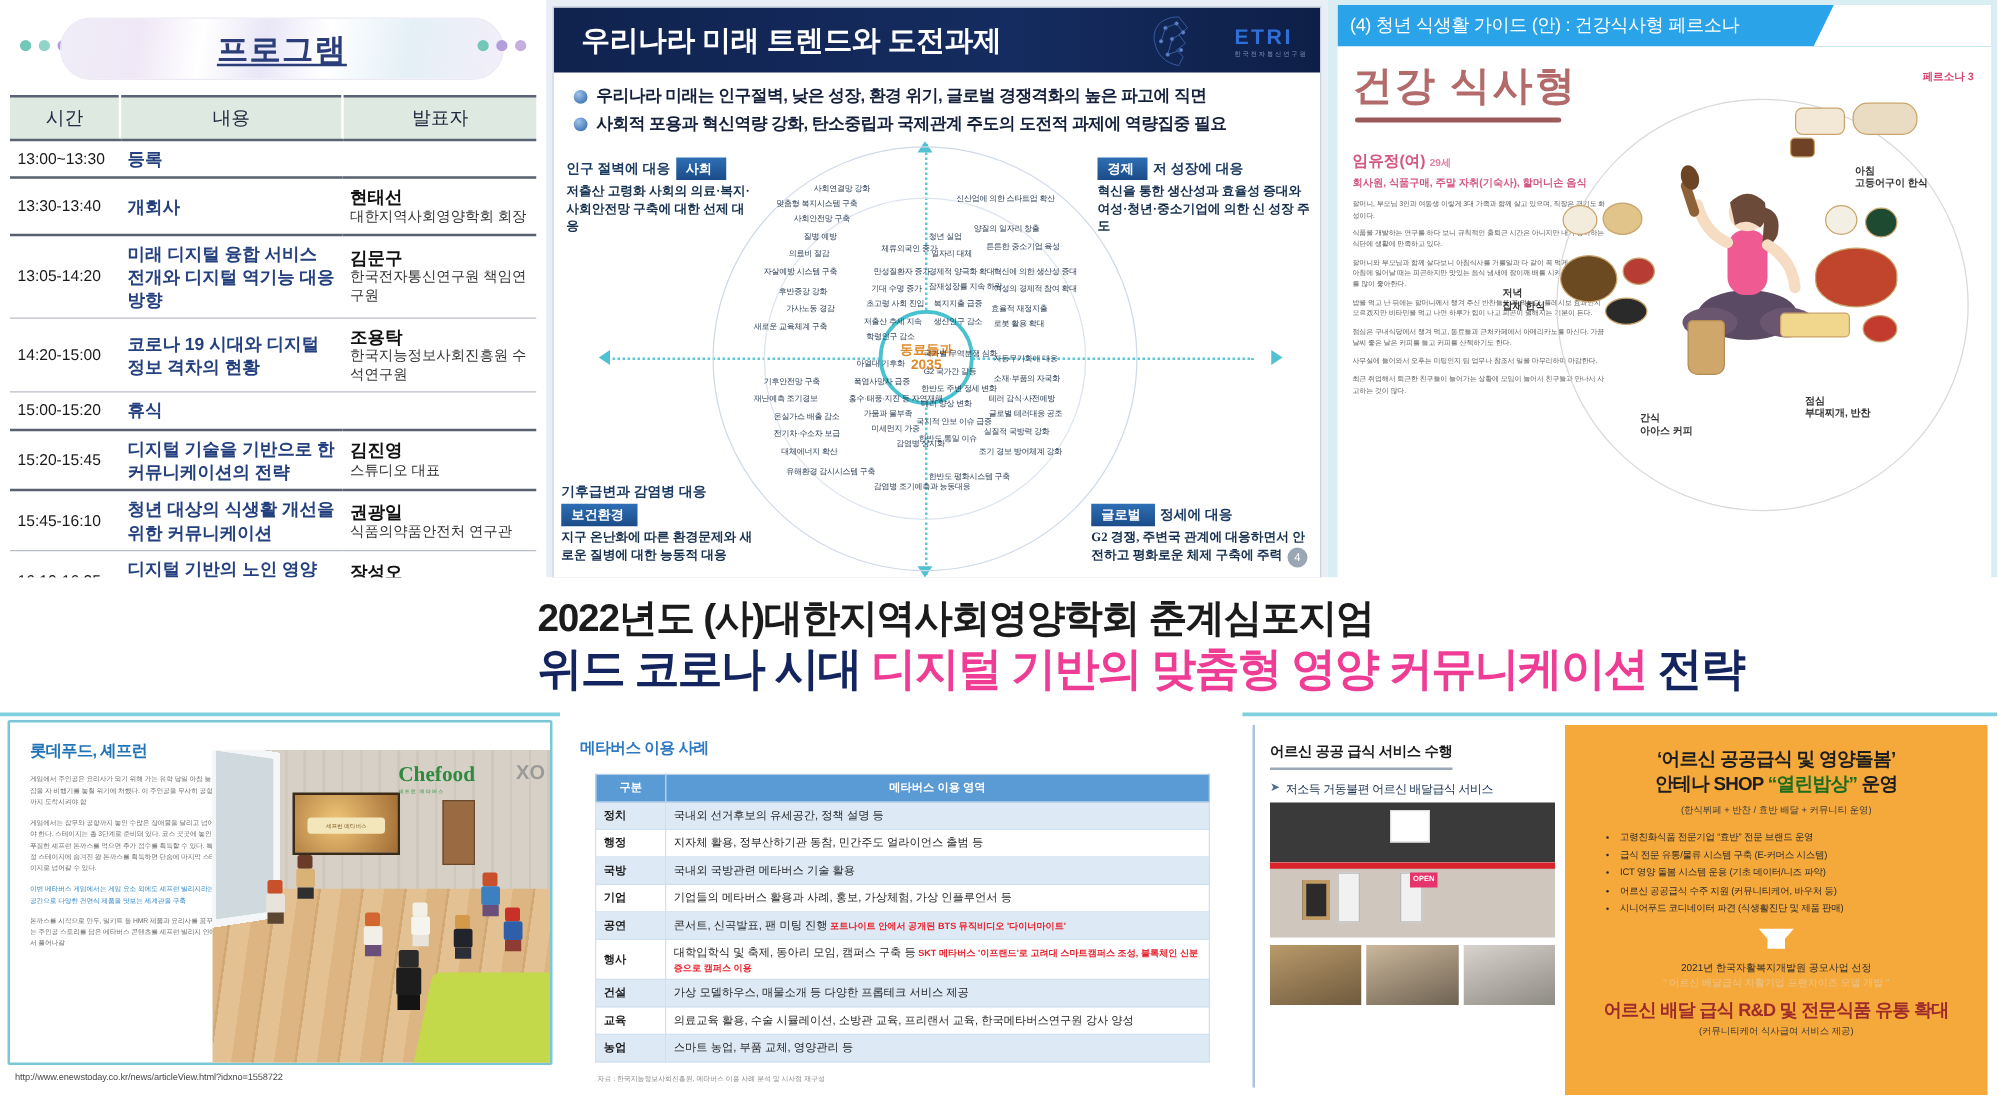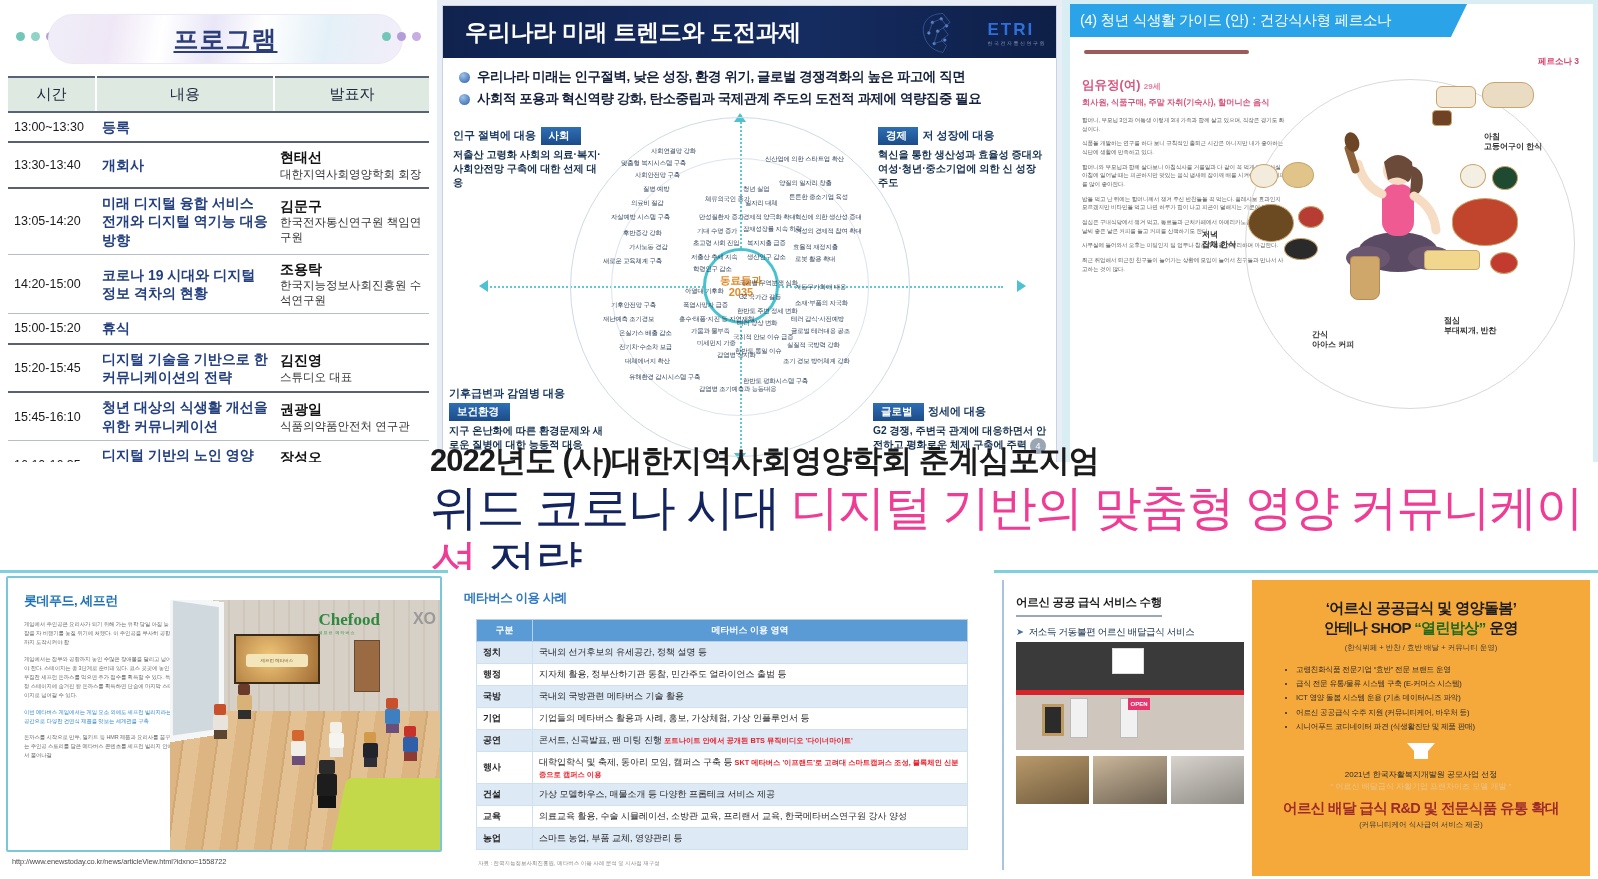--- a/index.html
+++ b/index.html
@@ -72,21 +72,21 @@
     background: radial-gradient(circle at 35% 30%, #9fc3ea, #2b5fa8); flex:0 0 auto; }
   .etri-bullets .btxt { font-size: 13.4px; font-weight:bold; color:#15213c; line-height:1.38; letter-spacing:-0.4px;}
 
   .diagram { position:relative; width:100%; height: 345px; }
   .d-callout { position:absolute; }
   .d-callout .tag {
     display:inline-block; background:linear-gradient(180deg,#2e6fb5,#1b4c88); color:#fff;
     font-size:10.5px; font-weight:bold; padding:2px 11px 2px 8px;
   }
   .d-callout .head { font-size:11px; font-weight:bold; color:#1b3a63; display:inline-block; }
-  .d-callout .body { font-size:10.2px; font-weight:bold; color:#16314f; line-height:1.35; margin-top:3px;}
+  .d-callout .body { font-size:10.2px; font-weight:bold; color:#16314f; line-height:1.35; margin-top:3px;font-family:Liberation Serif, serif;}
   .ring-outer, .ring-inner {
     position:absolute; border-radius:50%; border:1px solid #cfdae8;
   }
   .ring-outer { left:127px; top:2px; width:340px; height:340px; }
   .ring-inner { left:168px; top:43px; width:258px; height:258px; border-color:#dbe4ef;}
   .core {
     position:absolute; left:260px; top:133px; width:76px; height:76px; border-radius:50%;
     border:3px solid #49c2cf; background:#fff; display:flex; flex-direction:column;
     align-items:center; justify-content:center; line-height:1.15;
   }
@@ -132,21 +132,21 @@
   .fdish { position:absolute; border-radius:50%; border:1.5px solid #c9a46c; }
   .flabel { position:absolute; font-size:8.5px; color:#333; font-weight:bold; line-height:1.3; text-align:center;}
   .flabel span { display:block; font-weight:bold; font-size:8px; }
 
   
   .banner {
     position:absolute; left:0; top:462px; width:1598px; height:108px;
     background:#ffffff; padding-left: 430px; display:flex; flex-direction:column; justify-content:center;
   }
   .banner .line1 { font-size: 31px; font-weight:bold; color:#1b1b1b; letter-spacing:-1px; line-height:1.15;}
-  .banner .line2 { font-size: 48px; font-weight:normal; letter-spacing:-1.5px; line-height:1.12; margin-top:2px;}
+  .banner .line2 { font-size: 36px; font-weight:bold; letter-spacing:-1.5px; line-height:1.12; margin-top:2px;}
   .banner .line2 .blk { color:#14245e; }
   .banner .line2 .pnk { color:#ef3d96; }
   .banner-tickl { position:absolute; left:0; top:470px; width:430px; height:100px; }
   .banner-tickl i { position:absolute; left:10px; width:22px; height:0; border-top:2px solid #4c5a72; }
 
   
   .lotte-panel { position:absolute; left:0; top:570px; width:448px; height:309px;
      background:#ffffff; padding: 6px 6px 0 6px; }
   .lotte-inner { position:relative; width:100%; height: 276px; background:#fff;
      border:2px solid #79c7d8; border-radius:2px; overflow:hidden;}
@@ -469,20 +469,21 @@
     </div>
   </div>
 
   <div class="persona-panel">
     <div class="persona-inner">
       <div class="persona-titlebar">
         <h2>(4) 청년 식생활 가이드 (안) : 건강식사형 페르소나</h2>
       </div>
       <div class="persona-badge">페르소나 3</div>
       <div class="persona-body">
+        <div class="ptitle-hand">건강 식사형</div>
         <div class="ptitle-rule"></div>
         <div class="pname">
           <span>임유정(여)</span>
           <span class="age">29세</span>
         </div>
         <div class="ptags">회사원, 식품구매, 주말 자취(기숙사), 할머니손 음식</div>
         <div class="pstory" id="persona-story">
             <p>할머니, 부모님 3인과 여동생 이렇게 3대 가족과 함께 살고 있으며, 직장은 경기도 화성이다.</p>
             <p>식품을 개발하는 연구를 하다 보니 규칙적인 출퇴근 시간은 아니지만 내가 좋아하는 식단에 생활에 만족하고 있다.</p>
             <p>할머니와 부모님과 함께 살다보니 아침식사를 거를일과 다 같이 꼭 먹게 된다. 사실 아침에 일어날 때는 피곤하지만 맛있는 음식 냄새에 잠이깨 배를 시켜야 울리고 커피를 많이 좋아한다.</p>

